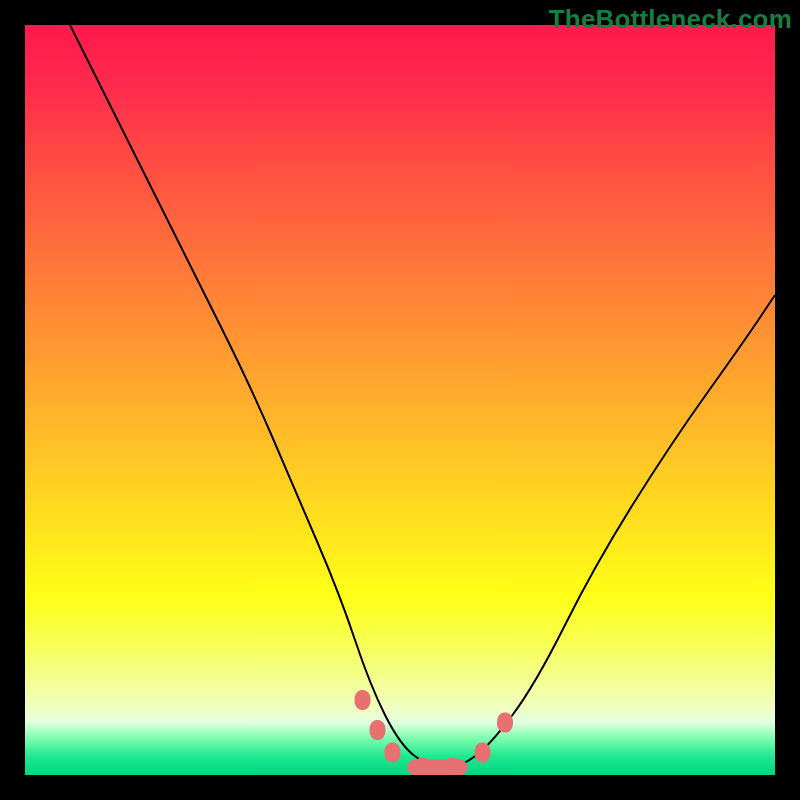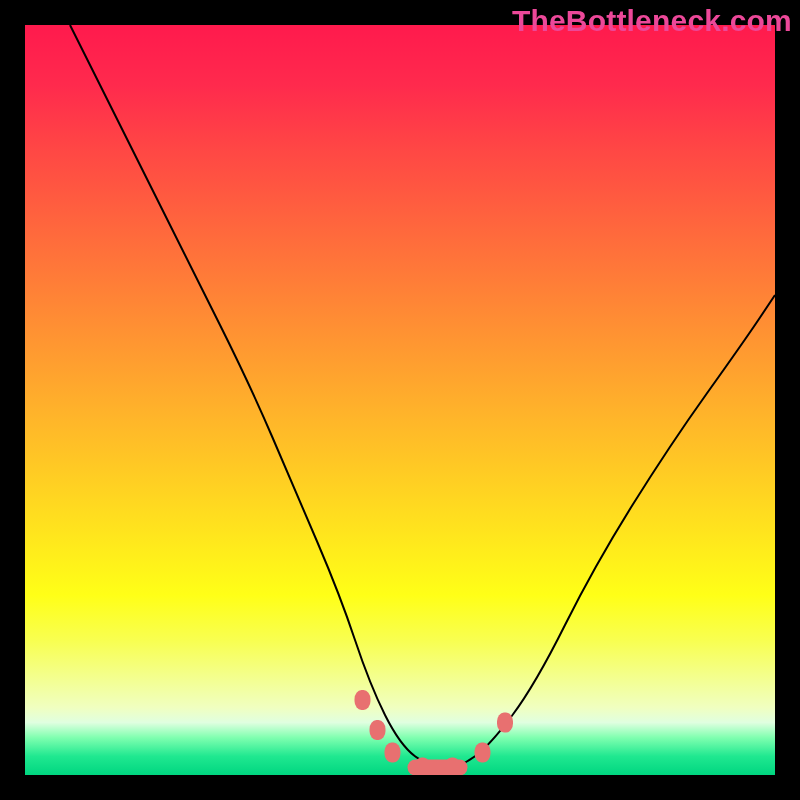--- a/index.html
+++ b/index.html
@@ -31,23 +31,23 @@
       #e0ffe0 93%,
       #80ffb0 95%,
       #20e890 97.5%,
       #00d680 100%
     );
   }
   .watermark {
     position: absolute;
     top: 4px;
     right: 8px;
-    font-size: 30px;
+    font-size: 26px;
     font-weight: 600;
-    color: #ec4899;
+    color: #15803d;
     letter-spacing: 0.2px;
     z-index: 10;
   }
   svg.curves {
     position: absolute;
     left: 0;
     top: 0;
     width: 750px;
     height: 750px;
   }

